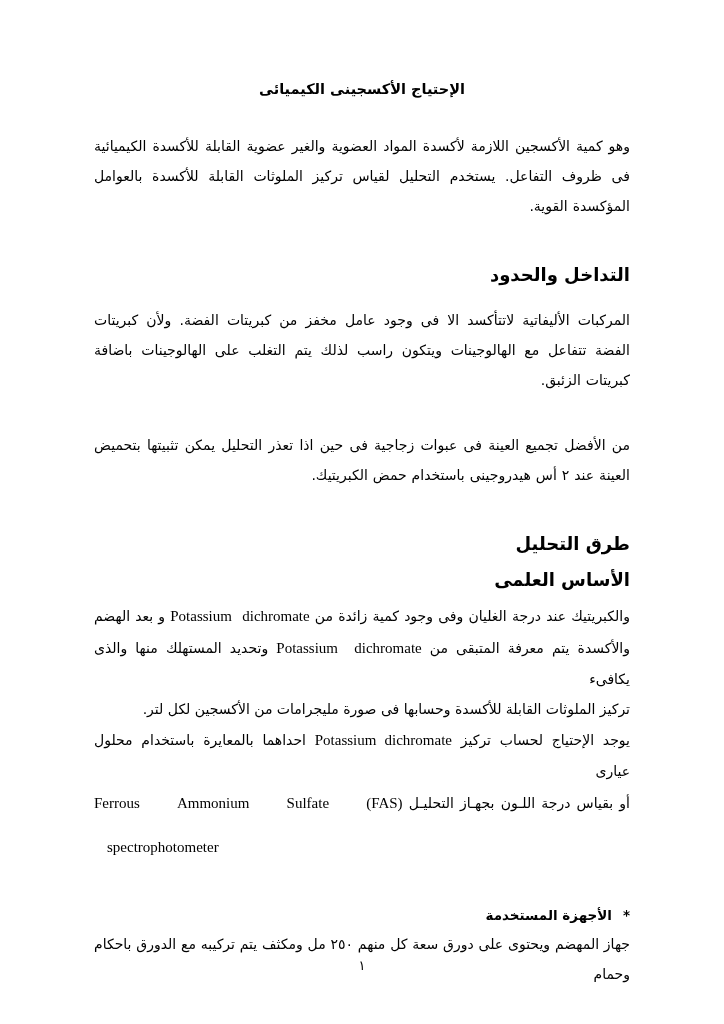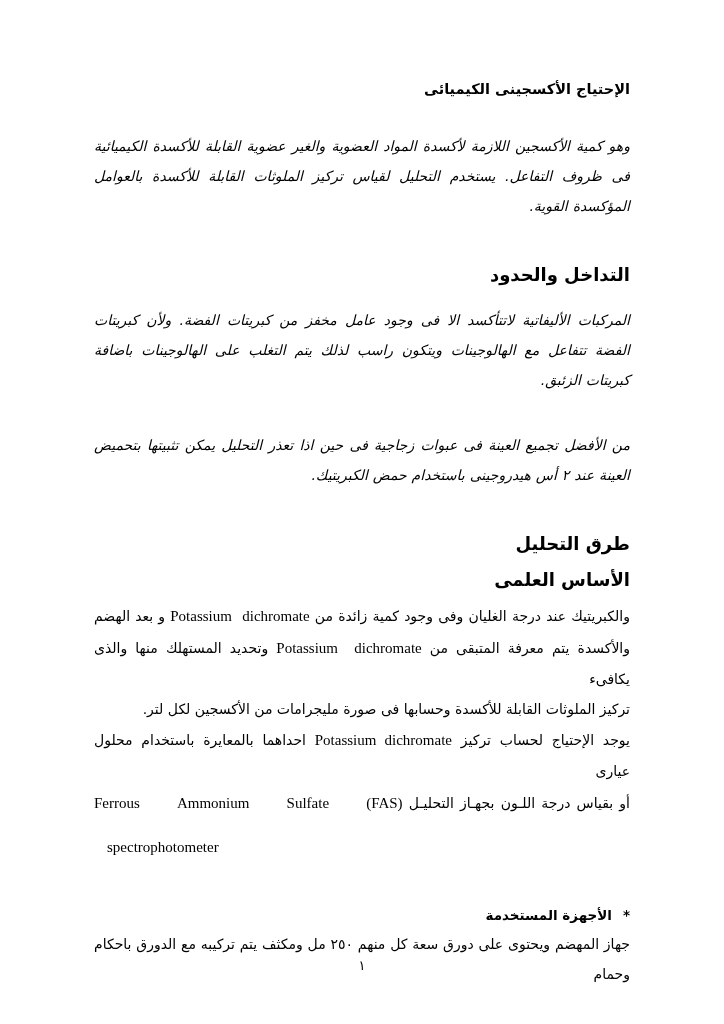--- a/index.html
+++ b/index.html
@@ -18,36 +18,36 @@
     color: #000000;
     direction: rtl;
   }
   .content {
     position: absolute;
     right: 94px;
     left: 94px;
     top: 78px;
   }
   .doc-title {
+    text-align: center;
     font-weight: bold;
     font-size: 14.5px;
     letter-spacing: 0;
     margin: 0 0 30px 0;
     line-height: 1.6;
     direction: rtl;
   }
   .para {
     text-align: justify;
     text-align-last: right;
     font-size: 14px;
     line-height: 2.15;
     margin: 12px 0 6px 0;
     direction: rtl;
     word-spacing: 0.5px;
-    font-style: italic;
   }
   .heading {
     font-weight: bold;
     font-size: 18px;
     text-align: right;
     margin: 14px 0 2px 0;
     line-height: 1.9;
     direction: rtl;
   }
   .heading.sub { margin-top: 2px; }

